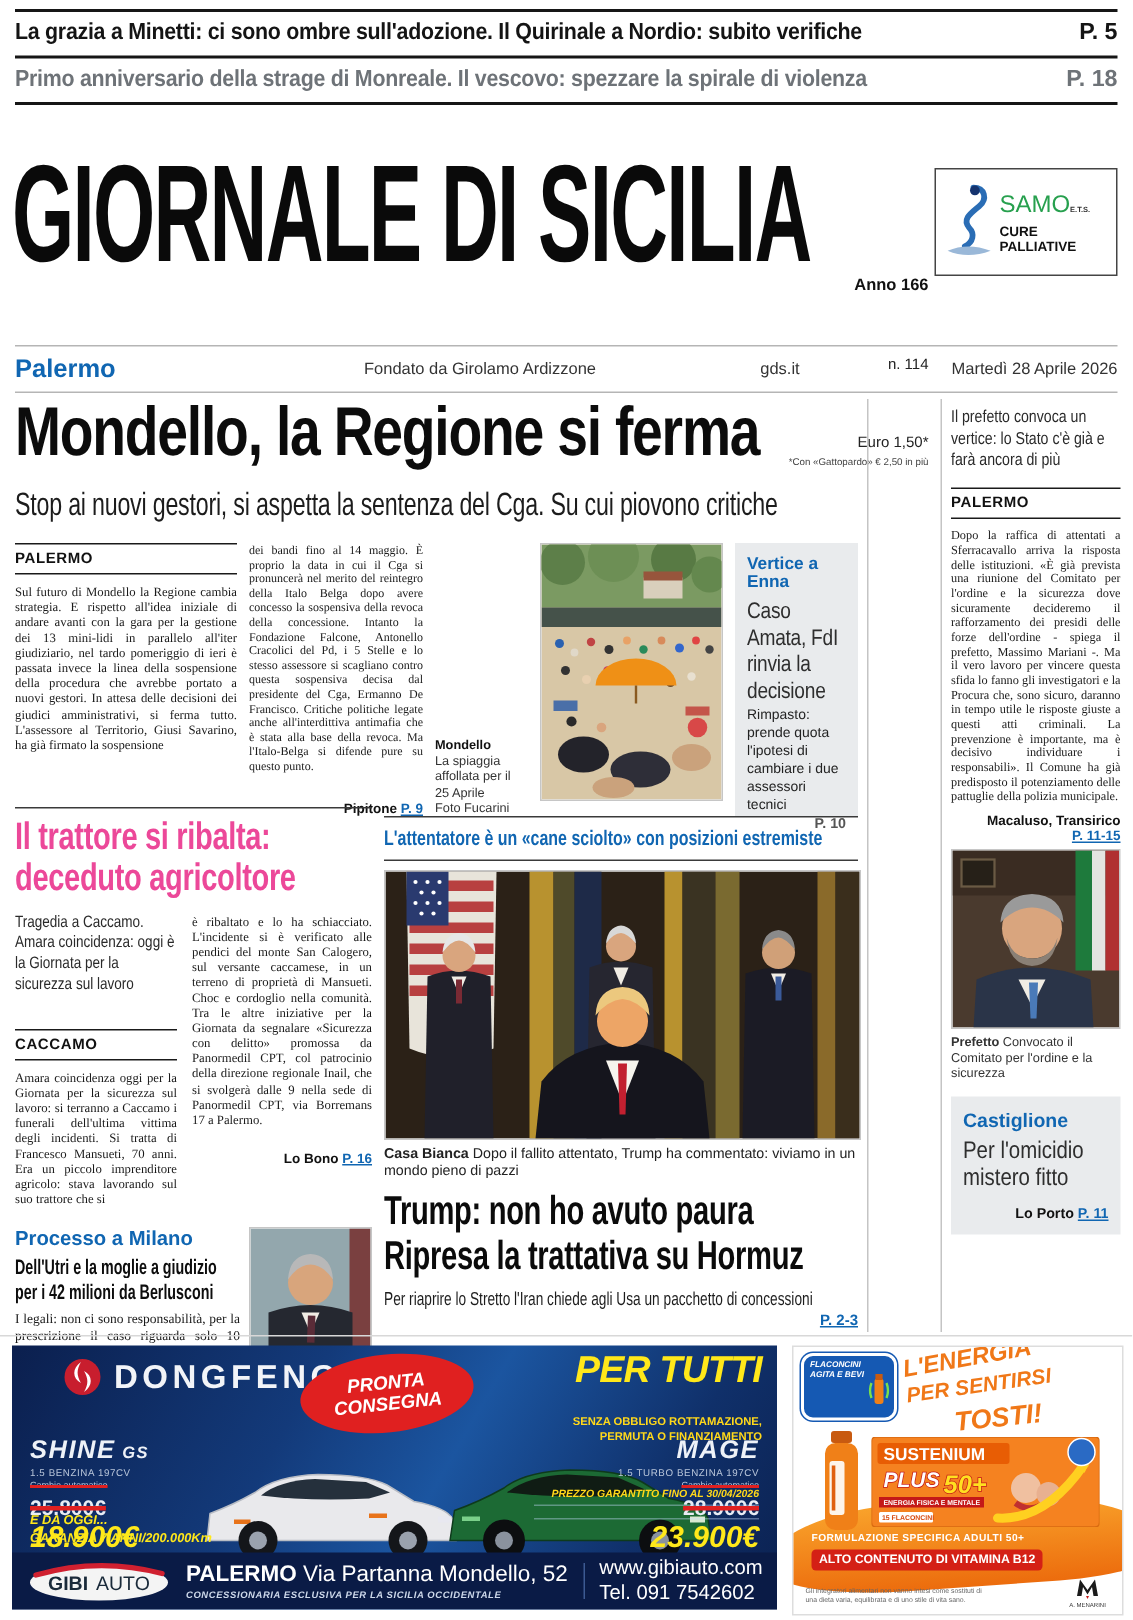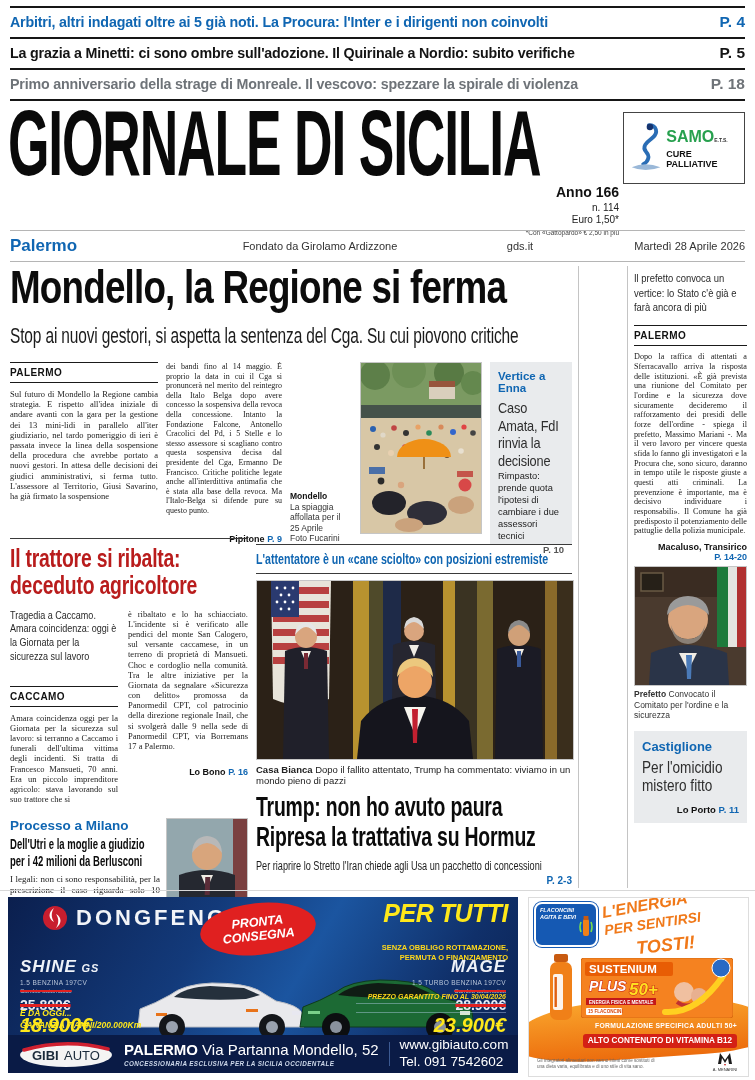--- a/index.html
+++ b/index.html
@@ -14,62 +14,62 @@
          border-top:2px solid #161616;padding:5px 0 6px;}
   .strips{border-bottom:2px solid #161616;}
   .strip .lbl{font-weight:bold;font-size:15.5px;letter-spacing:-.2px;}
   .strip .pg{font-weight:bold;font-size:15.5px;}
   .c-blue{color:#1066b2;} .c-black{color:#141414;} .c-gray{color:#6e7378;}
   
   .mast-title{left:8px;top:102px;font-weight:bold;font-size:92px;line-height:.9;
               letter-spacing:-2px;color:#0a0a0a;}
   .logo-box{right:0;top:12px;width:116px;height:66px;border:1.5px solid #444;background:#fff;
             display:flex;align-items:center;padding:2px;}
-  .logo-name{font-weight:bold;font-size:16px;color:#27a04e;line-height:1;}
+  .logo-name{font-weight:normal;font-size:16px;color:#27a04e;line-height:1;}
   .logo-ets{font-size:5px;color:#333;font-weight:bold;}
   .logo-tag{font-weight:bold;font-size:9px;color:#111;margin-top:3px;}
   .mast-info{right:126px;top:84px;text-align:right;line-height:1.25;}
-  .mi-anno{font-weight:bold;font-size:14px;}
-  .mi-row{font-size:10px;color:#222;}
+  .mi-anno{font-weight:bold;font-size:11px;}
+  .mi-row{font-size:10px;color:#222;margin-top:40px;}
   .mi-note{font-size:6.5px;color:#444;margin-top:2px;}
   
   .dateline{left:10px;top:230px;width:735px;border-top:1px solid #b5b5b5;border-bottom:1px solid #b5b5b5;
             display:grid;grid-template-columns:170px 280px 120px 1fr;align-items:center;
             padding:5px 0;font-size:11px;color:#333;}
   .dl-city{font-weight:bold;font-size:17px;color:#1066b2;}
   .dl-center{text-align:center;}
   .dl-right{text-align:right;}
   
   .lead-headline{left:10px;top:260px;font-weight:bold;font-size:46px;color:#0c0c0c;letter-spacing:-1px;}
   .lead-sub{left:10px;top:324px;font-size:21.5px;color:#1c1c1c;letter-spacing:-.2px;}
   .lead-cols{left:10px;top:362px;width:562px;height:182px;display:flex;gap:8px;}
   .kicker{font-weight:bold;font-size:10px;letter-spacing:.4px;border-top:1px solid #1a1a1a;
           border-bottom:1px solid #1a1a1a;padding:4px 0;margin-bottom:6px;color:#111;}
   .serif{font-family:"Liberation Serif",serif;text-align:justify;color:#1a1a1a;}
   .col1{width:148px;} .col1 .body{font-size:8.5px;line-height:1.2;}
   .col2{width:116px;display:flex;flex-direction:column;}
   .col2 .body{font-size:8px;line-height:1.2;flex:1;overflow:hidden;}
   .byline{text-align:right;font-size:9px;font-weight:bold;color:#111;padding-top:2px;}
-  .pgref{color:#1066b2;font-weight:bold;}
+  .pgref{color:#1066b2;font-weight:bold;text-decoration:underline;}
   .pgref-gray{color:#555;font-weight:bold;}
   .capcol{width:62px;display:flex;flex-direction:column;justify-content:flex-end;
           font-size:8.5px;line-height:1.25;color:#333;}
   .cap-t{font-weight:bold;color:#111;}
   .ph{border:1px solid #c6c6c6;display:block;}
   .graybox{flex:1;background:#e9ebed;padding:8px 8px 7px;display:flex;flex-direction:column;}
   .box-kicker{font-weight:bold;font-size:11.5px;color:#1066b2;margin-bottom:5px;}
   .box-title{font-size:15px;line-height:1.18;color:#2e2e2e;letter-spacing:-.2px;}
   .box-text{font-size:9.3px;line-height:1.3;color:#222;margin-top:auto;}
   .box-pg{text-align:right;font-size:9.5px;margin-top:2px;}
   
   .vr{width:1px;background:#c4c4c4;top:266px;height:622px;}
   
   .leftlow{left:10px;top:538px;width:238px;}
   .secrule{border-top:1px solid #3a3a3a;}
-  .trac-h{font-weight:bold;font-size:25.5px;line-height:1.07;letter-spacing:-.3px;margin-top:6px;color:#b91c1c;}
+  .trac-h{font-weight:bold;font-size:25.5px;line-height:1.07;letter-spacing:-.3px;margin-top:6px;color:#ec4899;}
   .trac-row{display:flex;gap:10px;margin-top:9px;}
   .trac-a{width:108px;} .trac-b{width:120px;display:flex;flex-direction:column;}
   .subhead-sm{font-size:11px;line-height:1.25;color:#2a2a2a;}
   .trac-a .body,.trac-b .body{font-size:8.5px;line-height:1.2;}
   .trac-b .body{flex:1;overflow:hidden;}
   .du{display:flex;gap:6px;margin-top:14px;}
   .du-left{width:150px;}
   .du-kicker{font-weight:bold;font-size:13.5px;color:#1066b2;margin-bottom:3px;}
   .du-h{font-weight:bold;font-size:14px;line-height:1.18;color:#0d0d0d;}
   .du-body{font-size:9px;line-height:1.22;margin-top:5px;}
@@ -124,37 +124,33 @@
   .df-tag{color:#cdd8ea;font-weight:bold;font-style:italic;font-size:6.3px;letter-spacing:.4px;margin-top:2px;}
   .df-vdiv{width:1px;height:24px;background:#3c5a92;}
   .df-web{color:#fff;font-size:13.5px;line-height:1.25;}
   
   .ad-su{left:528px;top:897px;width:219px;height:178px;background:#fff;border:1px solid #ddd;overflow:hidden;}
   .su-swoosh{left:-18px;top:102px;width:265px;height:58px;background:linear-gradient(#f9a32b,#ec6c0d);
              border-radius:45% 55% 35% 45%/80% 90% 40% 50%;transform:rotate(-4deg);}
   .su-badge{left:5px;top:4px;width:54px;height:38px;background:#1559b3;border:2px solid #fff;
             box-shadow:0 0 0 1px #1559b3;border-radius:8px;color:#fff;font-weight:bold;font-style:italic;
             font-size:5.5px;line-height:1.2;padding:3px 2px 0 4px;}
-  .su-band{left:12px;top:124px;width:196px;text-align:right;}
+  .su-band{left:12px;top:124px;width:196px;text-align:left;}
   .su-band-1{color:#fff;font-weight:bold;font-size:6.8px;letter-spacing:.3px;}
   .su-band-2{display:inline-block;background:#d42015;color:#fff;font-weight:bold;font-size:8.2px;
              padding:2.5px 5px;border-radius:3px;margin-top:2px;}
   .su-discl{left:8px;bottom:6px;width:118px;font-size:4.6px;color:#666;line-height:1.35;}
   .su-men{right:6px;bottom:4px;width:34px;text-align:center;font-size:4px;color:#333;}
 </style>
 </head>
 <body>
 
 <div class="page">
 
   <div class="abs strips">
-    <div class="strip">
-      <span class="lbl c-blue cx" style="--s:.92">Arbitri, altri indagati oltre ai 5 già noti. La Procura: l'Inter e i dirigenti non coinvolti</span>
-      <span class="pg c-blue">P. 4</span>
-    </div>
     <div class="strip">
       <span class="lbl c-black cx" style="--s:.92">La grazia a Minetti: ci sono ombre sull'adozione. Il Quirinale a Nordio: subito verifiche</span>
       <span class="pg c-black">P. 5</span>
     </div>
     <div class="strip">
       <span class="lbl c-gray cx" style="--s:.92">Primo anniversario della strage di Monreale. Il vescovo: spezzare la spirale di violenza</span>
       <span class="pg c-gray">P. 18</span>
     </div>
   </div>
 
@@ -365,21 +361,21 @@
     </div>
     <div class="tr-pg pgref">P. 2-3</div>
   </div>
 
   <div class="abs sbar">
     <div class="sb-sub squeeze" style="--s:.82">Il prefetto convoca un vertice: lo Stato c'è già e farà ancora di più</div>
     <div class="kicker" style="margin-top:10px;">PALERMO</div>
     <div class="sb-body serif">Dopo la raffica di attentati a Sferracavallo arriva la risposta delle istituzioni. «È già prevista una riunione del Comitato per l'ordine e la sicurezza dove sicuramente decideremo il rafforzamento dei presidi delle forze dell'ordine - spiega il prefetto, Massimo Mariani -. Ma il vero lavoro per vincere questa sfida lo fanno gli investigatori e la Procura che, sono sicuro, daranno in tempo utile le risposte giuste a questi atti criminali. La prevenzione è importante, ma è decisivo individuare i responsabili». Il Comune ha già predisposto il potenziamento delle pattuglie della polizia municipale.</div>
     <div class="byline">
       <span>Macaluso, Transirico</span><br>
-      <span class="pgref">P. 14-20</span>
+      <span class="pgref">P. 11-15</span>
     </div>
     <svg class="ph" width="111" height="118" viewBox="0 0 111 118" style="margin-top:4px;">
       <rect width="111" height="118" fill="#4a3a2e"></rect>
       <rect x="0" width="111" height="30" fill="#3a2c22"></rect>
       <rect x="6" y="6" width="22" height="18" fill="#262018" stroke="#6a5a44" stroke-width="1.5"></rect>
       <rect x="82" y="0" width="11" height="80" fill="#1e7a3c"></rect>
       <rect x="93" y="0" width="9" height="80" fill="#e4e4e0"></rect>
       <rect x="102" y="0" width="9" height="80" fill="#b03030"></rect>
       <path d="M16,86 Q52,70 92,86 L94,118 L14,118 Z" fill="#2a3448"></path>
       <path d="M44,86 L62,86 L53,104 Z" fill="#f0ece4"></path>

